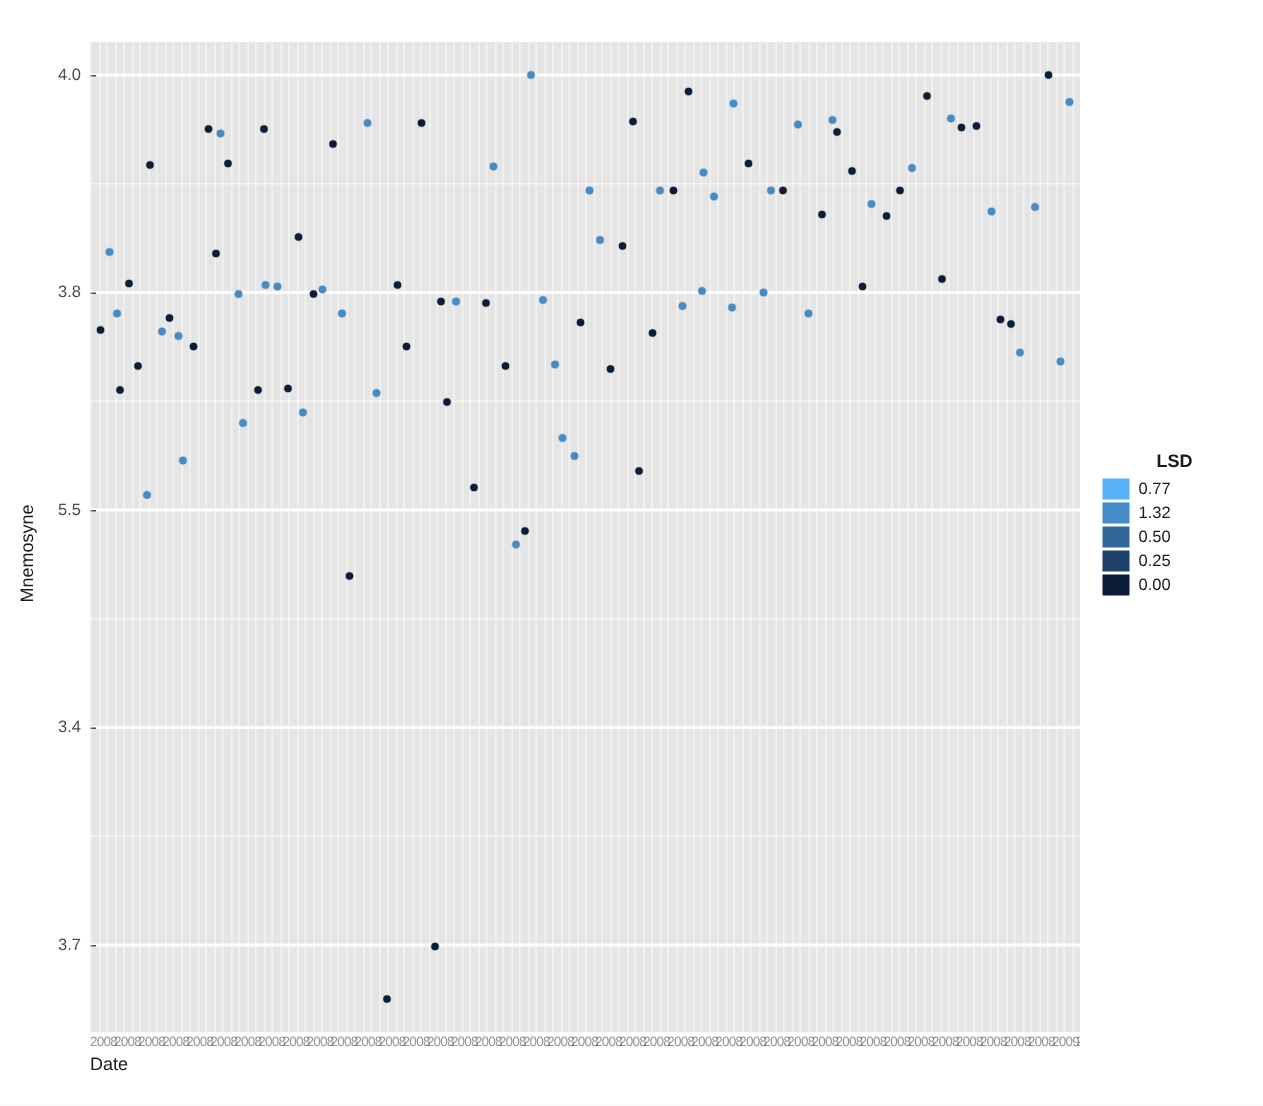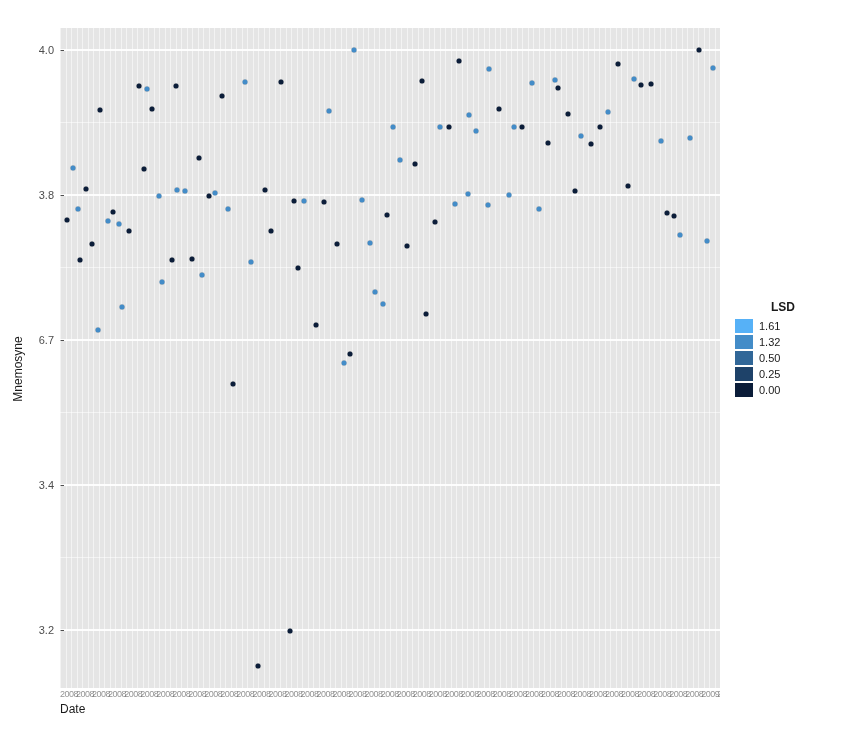--- a/index.html
+++ b/index.html
@@ -132,25 +132,25 @@
     display: inline-block;
   }
 </style>
 </head>
 <body>
 
 <div class="chart-wrap">
 
   <div class="panel" id="panel">
       <div class="hgrid-major" style="top: 601.228px;"></div>
-      <div class="ytick" style="top: 601.978px;">3.2</div>
+      <div class="ytick" style="top: 601.978px;">3.7</div>
       <div class="hgrid-major" style="top: 456.173px;"></div>
       <div class="ytick" style="top: 456.923px;">3.4</div>
       <div class="hgrid-major" style="top: 311.118px;"></div>
-      <div class="ytick" style="top: 311.868px;">6.7</div>
+      <div class="ytick" style="top: 311.868px;">5.5</div>
       <div class="hgrid-major" style="top: 166.063px;"></div>
       <div class="ytick" style="top: 166.813px;">3.8</div>
       <div class="hgrid-major" style="top: 21.0082px;"></div>
       <div class="ytick" style="top: 21.7582px;">4.0</div>
       <div class="hgrid-minor" style="top: 674.505px;"></div>
       <div class="hgrid-minor" style="top: 529.451px;"></div>
       <div class="hgrid-minor" style="top: 384.396px;"></div>
       <div class="hgrid-minor" style="top: 239.341px;"></div>
       <div class="hgrid-minor" style="top: 94.2857px;"></div>
       <div class="vgrid" style="left: 0px;"></div>
@@ -419,21 +419,21 @@
       <span style="opacity: 0.7;">2008</span>
       <span style="opacity: 0.7;">2009</span>
       <span style="opacity: 0.7;">2009</span>
     </div>
 
   <div class="legend">
     <div class="legend-title">LSD</div>
     <div id="legend-rows">
         <div class="legend-row">
           <span class="legend-swatch" style="background: rgb(86, 177, 247);"></span>
-          <span>1.61</span>
+          <span>0.77</span>
         </div>
         <div class="legend-row">
           <span class="legend-swatch" style="background: rgb(67, 140, 200);"></span>
           <span>1.32</span>
         </div>
         <div class="legend-row">
           <span class="legend-swatch" style="background: rgb(49, 103, 152);"></span>
           <span>0.50</span>
         </div>
         <div class="legend-row">

